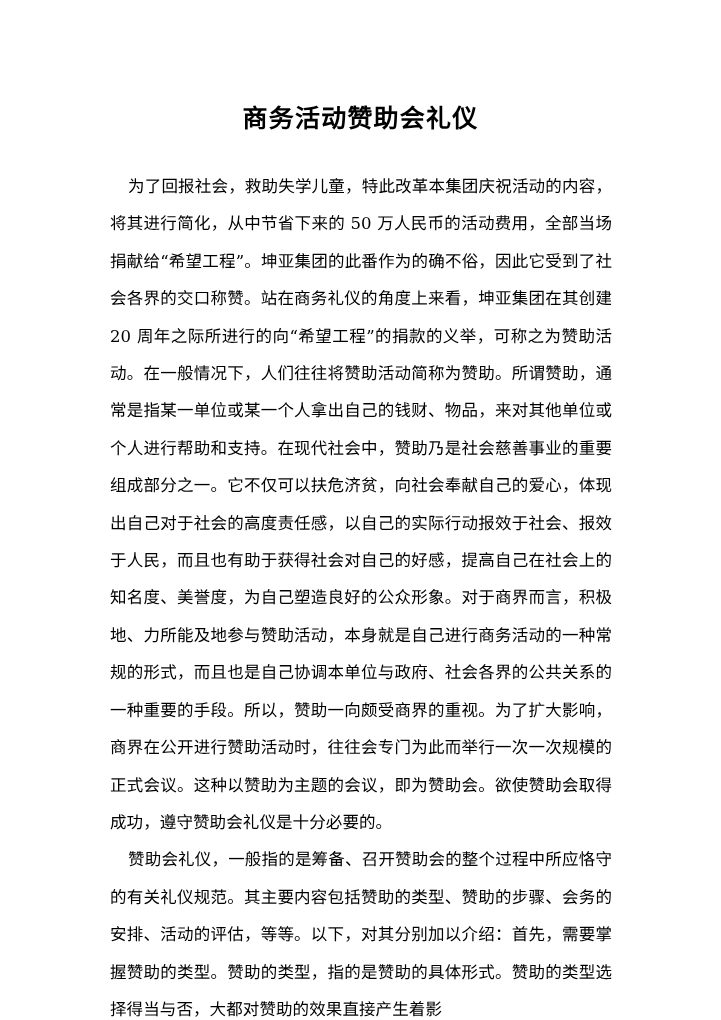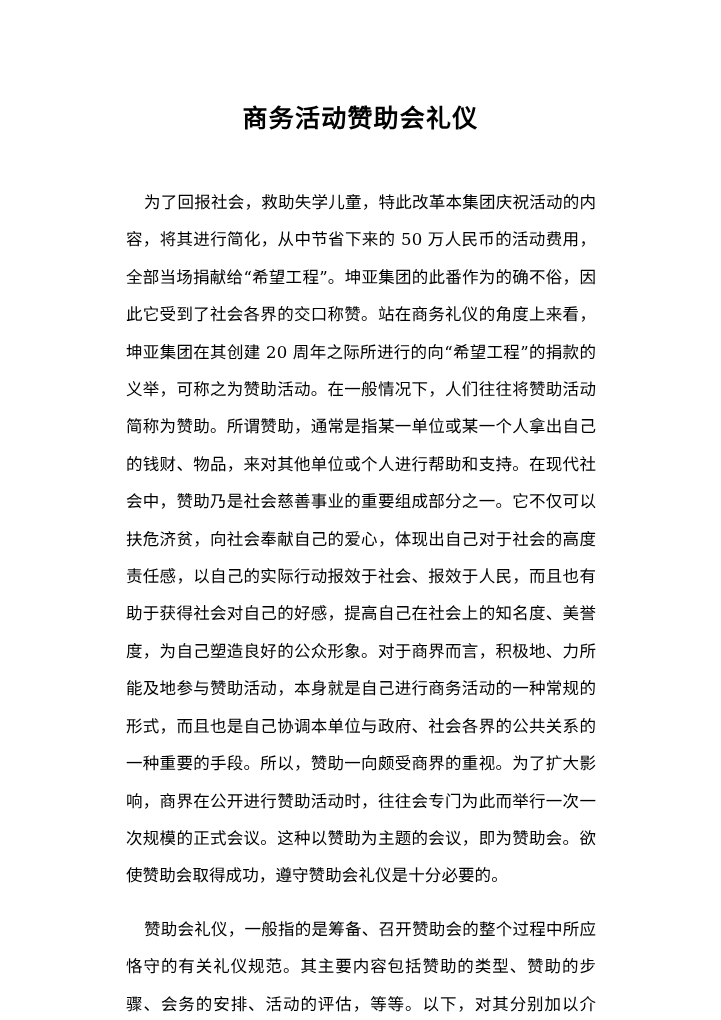--- a/index.html
+++ b/index.html
@@ -40,21 +40,21 @@
   }
 
   .body-block {
     position: absolute;
     left: 110px;
     top: 168px;
     width: 502px;
   }
 
   .para {
-    margin: 16px;
+    margin: 0;
     font-size: 16.5px;
     line-height: 37.4px;
     text-align: justify;
     text-justify: inter-ideograph;
     text-align-last: left;
     letter-spacing: 0.1px;
     word-break: break-all;
   }
 
   .para.indent {

